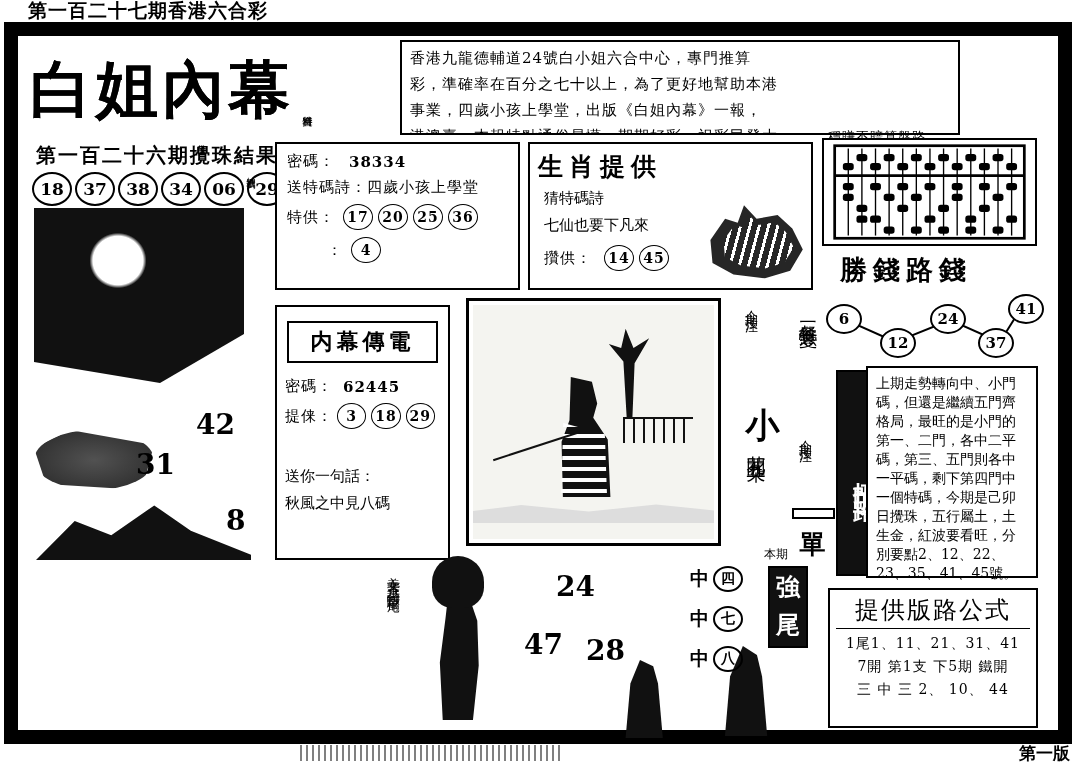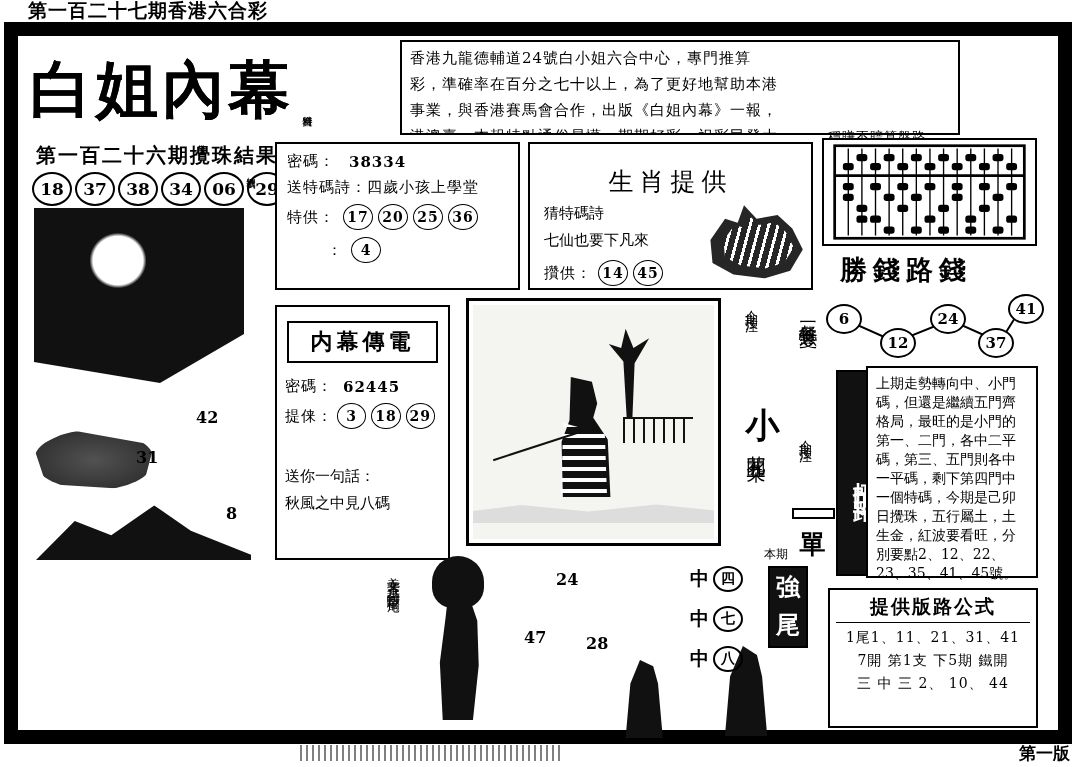--- a/index.html
+++ b/index.html
@@ -50,40 +50,40 @@
   
   .ink{position:absolute;background:#111;}
   .ink-a{left:34px;top:208px;width:210px;height:175px;
          background:radial-gradient(ellipse at 40% 30%,#fff 0 14%,#111 16% 100%);
          clip-path:polygon(0 0,100% 0,100% 72%,60% 100%,0 88%);}
   .ink-b{left:34px;top:430px;width:120px;height:60px;border-radius:50%;
          background:radial-gradient(ellipse at 50% 50%,#333,#000);opacity:.85;
          clip-path:polygon(0 30%,30% 0,100% 25%,90% 100%,10% 90%);}
   .ink-c{left:36px;top:495px;width:215px;height:65px;background:#111;
          clip-path:polygon(0 100%,18% 40%,35% 62%,55% 16%,72% 55%,100% 92%,100% 100%);}
-  .num-float{position:absolute;font-size:16px;font-weight:bold;
+  .num-float{position:absolute;font-size:28px;font-weight:bold;
              font-family:"DejaVu Serif","Liberation Serif",serif;}
 
   
   .box{position:absolute;border:2px solid #000;box-sizing:border-box;background:#fff;}
   .cn{font-family:"DejaVu Serif","Liberation Serif",serif;}
 
   
   .pw-box{left:275px;top:142px;width:245px;height:148px;padding:8px 10px;}
   .row{display:flex;align-items:center;font-size:15px;margin-bottom:7px;letter-spacing:1px;}
   .lab{white-space:nowrap;}
   .small-ball{width:28px;height:24px;border:1.5px solid #000;border-radius:50%;
               display:inline-flex;align-items:center;justify-content:center;
               font-size:14px;font-weight:bold;margin-right:5px;
               font-family:"DejaVu Serif","Liberation Serif",serif;}
 
   
   .zo-box{left:528px;top:142px;width:285px;height:148px;padding:4px 8px;}
-  .zo-title{text-align:center;font-size:25px;font-weight:normal;letter-spacing:6px;
-            font-family:"DejaVu Serif","Liberation Serif",serif;margin:17px 0 6px;}
+  .zo-title{text-align:left;font-size:25px;font-weight:bold;letter-spacing:6px;
+            font-family:"DejaVu Serif","Liberation Serif",serif;margin:2px 0 6px;}
   .tiger{position:absolute;right:4px;top:46px;width:105px;height:96px;
          background:#151515;
          clip-path:polygon(8% 52%,22% 30%,34% 34%,40% 16%,52% 30%,72% 26%,86% 40%,96% 62%,84% 84%,60% 92%,30% 88%,10% 76%);
          opacity:.93;}
   .tiger2{position:absolute;right:14px;top:60px;width:80px;height:70px;
           background:repeating-linear-gradient(105deg,#fff 0 3px,transparent 3px 9px);
           clip-path:polygon(8% 52%,22% 30%,34% 34%,40% 16%,52% 30%,72% 26%,86% 40%,96% 62%,84% 84%,60% 92%,30% 88%,10% 76%);}
 
   
   .ab-box{left:822px;top:138px;width:215px;height:108px;padding:3px;}
@@ -159,21 +159,21 @@
   .trend-box{left:866px;top:366px;width:172px;height:212px;padding:6px 8px;font-size:14px;
              line-height:19px;font-family:"DejaVu Serif","Liberation Serif",serif;}
   .vert-seal{position:absolute;left:836px;top:370px;width:46px;height:206px;border:2px solid #000;
              background:#111;color:#fff;font-size:22px;font-weight:bold;text-align:center;
              writing-mode:vertical-rl;text-orientation:upright;letter-spacing:6px;
              padding-top:6px;box-sizing:border-box;
              font-family:"DejaVu Serif","Liberation Serif",serif;}
 
   
   .fm-box{left:828px;top:588px;width:210px;height:140px;padding:4px 6px;}
-  .fm-title{text-align:center;font-size:19px;font-weight:bold;letter-spacing:2px;
+  .fm-title{text-align:center;font-size:24px;font-weight:normal;letter-spacing:2px;
             border-bottom:1px solid #000;padding-bottom:2px;margin-bottom:3px;
             font-family:"DejaVu Serif","Liberation Serif",serif;}
   .fm-line{font-size:14px;letter-spacing:1px;line-height:23px;text-align:center;
            font-family:"DejaVu Serif","Liberation Serif",serif;}
 
   .page-no{position:absolute;right:10px;bottom:2px;font-size:17px;font-weight:bold;
            font-family:"DejaVu Serif","Liberation Serif",serif;}
   .halftone{position:absolute;left:300px;bottom:6px;width:260px;height:16px;
             background:repeating-linear-gradient(90deg,#000 0 2px,#fff 2px 6px);opacity:.5;}
 </style>
@@ -188,21 +188,21 @@
   <div class="border-inner"></div>
 
   <div class="masthead">
     <div class="mh-text cn">白姐內幕</div>
   </div>
   <div class="mh-sub cn">特准資料</div>
 
   <div class="topbox">
     <p>香港九龍德輔道24號白小姐六合中心，專門推算</p>
     <p>彩，準確率在百分之七十以上，為了更好地幫助本港</p>
-    <p>事業，與香港賽馬會合作，出版《白姐內幕》一報，</p>
+    <p>事業，四歲小孩上學堂，出版《白姐內幕》一報，</p>
     <p>港澳臺，本報特點通俗易懂，期期好彩。祝彩民發大</p>
   </div>
 
   <div class="res-title">第一百二十六期攪珠結果</div>
   <div class="res-balls">
     <div class="ball">18</div>
     <div class="ball">37</div>
     <div class="ball">38</div>
     <div class="ball">34</div>
     <div class="ball">06</div>
@@ -238,21 +238,21 @@
       <span class="lab" style="margin-right:8px;">：</span>
       <span class="small-ball">4</span>
     </div>
   </div>
 
   <div class="box zo-box cn">
     <div class="zo-title">生肖提供</div>
     <div style="font-size:15px;margin:4px 0 8px 6px;">猜特碼詩</div>
     <div style="font-size:15px;margin:0 0 10px 6px;">七仙也要下凡來</div>
     <div class="row" style="margin-left:6px;">
-      <span class="lab" style="margin-right:6px;">攢供：</span>
+      <span class="lab" style="margin-right:12px;">攢供：</span>
       <span class="small-ball">14</span>
       <span class="small-ball">45</span>
     </div>
     <div class="tiger"></div>
     <div class="tiger2"></div>
   </div>
 
   <div class="ab-head cn">穩賺不賠算盤路</div>
   <div class="box ab-box">
     <svg class="abacus" viewBox="0 0 215 108">

